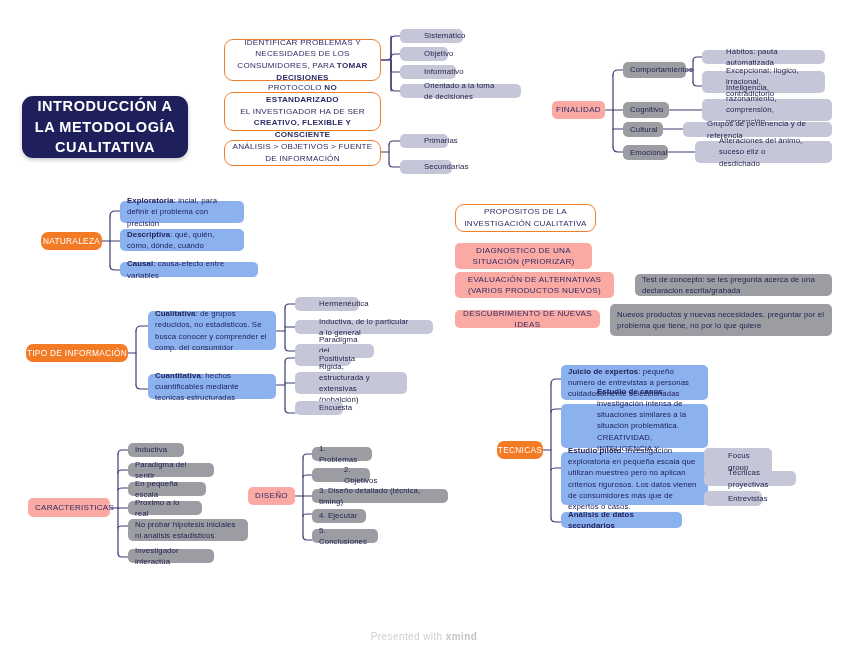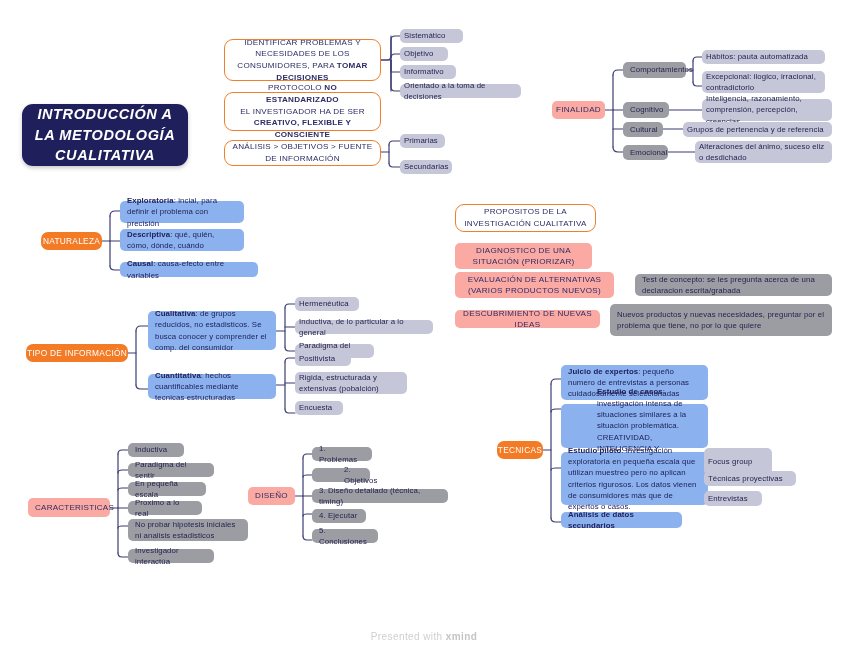--- a/index.html
+++ b/index.html
@@ -107,21 +107,21 @@
     border-radius: 5px;
     padding: 3px 7px;
     line-height: 1.42;
   }
   .n-lav {
     background: #C6C6D9;
     color: #24244F;
     font-size: 7.8px;
     text-align: left;
     border-radius: 5px;
-    padding: 3px 4px;
+    padding: 3px 24px;
     line-height: 1.42;
   }
   b { font-weight: bold; }
   .footer {
     position: absolute;
     left: 0;
     top: 631px;
     width: 848px;
     text-align: center;
     font-size: 10px;
@@ -219,21 +219,21 @@
       <path d="M551 518 Q551 522 556 522 L561 522"></path>
 
       <path d="M686 478 L694 478"></path>
       <path d="M694 459 L694 498"></path>
       <path d="M694 459 Q694 455 698 455 L704 455"></path>
       <path d="M694 478 L704 478"></path>
       <path d="M694 498 Q694 502 698 502 L704 498"></path>
     </g>
   </svg>
 
-  <div class="node n-root" style="left:22px; top:104px; width:166px; height:62px; padding:0 4px;font-style:italic;">
+  <div class="node n-root" style="left:22px; top:96px; width:166px; height:62px; padding:0 4px;">
     <span class="t">INTRODUCCIÓN A LA METODOLOGÍA CUALITATIVA</span>
   </div>
 
   <div class="node n-orange-out" style="left:224px; top:39px; width:157px; height:42px; padding:0 6px;">
     <span class="t">
       IDENTIFICAR PROBLEMAS Y NECESIDADES DE LOS CONSUMIDORES, PARA <b>TOMAR DECISIONES</b>
     </span>
   </div>
 
   <div class="node n-lav" style="left:400px; top:29px; width:63px; height:14px;">

